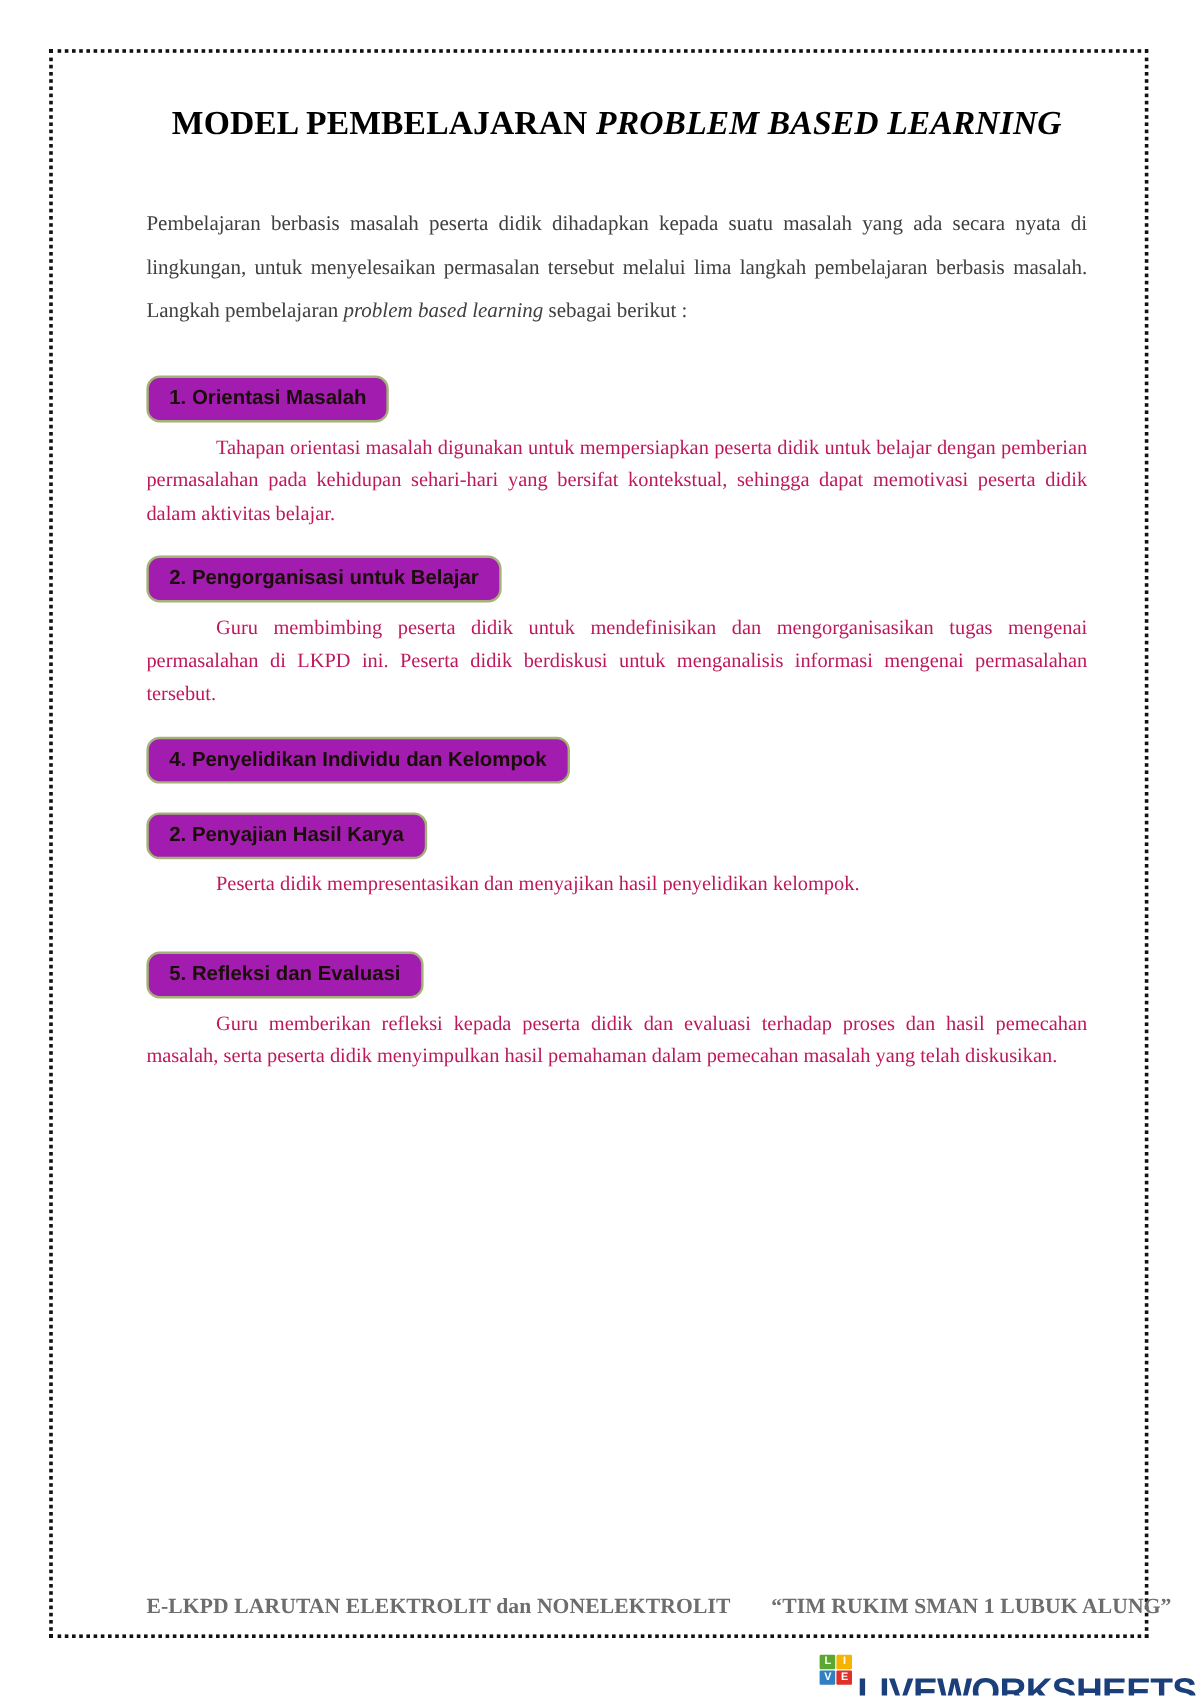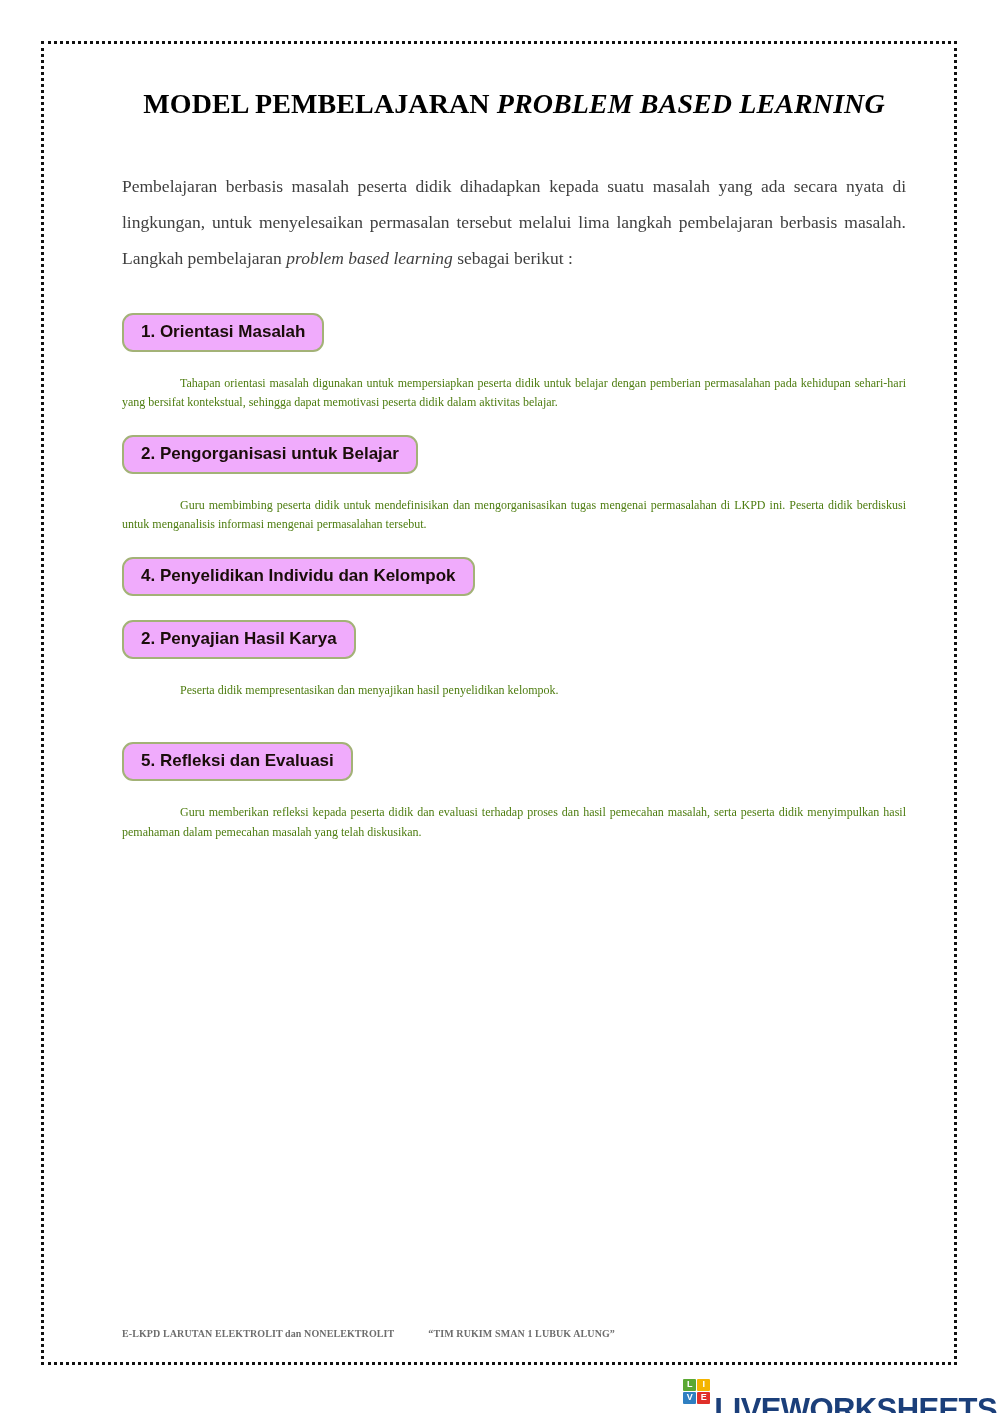--- a/index.html
+++ b/index.html
@@ -56,59 +56,59 @@
     color: #404040;
     text-align: justify;
   }
   #intro .ital { font-style: italic; }
 
   
   .step { margin-top: 18px; }
 
   .step-badge {
     display: inline-block;
-    background: #f0abfc;
+    background: #a21caf;
     border: 2px solid #A3B277;
     border-radius: 11px;
     padding: 7px 17px 8px 17px;
     font-family: "Liberation Sans", "DejaVu Sans", sans-serif;
     font-weight: bold;
     font-size: 17px;
     color: #1a0d0a;
     line-height: 1.18;
     white-space: nowrap;
     box-sizing: border-box;
   }
 
   .step-body {
-    margin-top: 22px;
-    font-size: 12px;
+    margin-top: 7px;
+    font-size: 17px;
     line-height: 1.62;
-    color: #4d7c0f;
+    color: #be185d;
     text-align: justify;
     text-indent: 58px;
   }
   .step-body.loose { line-height: 1.72; }
 
   
   #step-1 { margin-top: 36px; }
   #step-2 { margin-top: 22px; }
   #step-3 { margin-top: 22px; }
   #step-4 { margin-top: 24px; }
   #step-5 { margin-top: 42px; }
 
   
   #footer {
     position: absolute;
     left: 122px;
     top: 1328px;
     width: 790px;
     font-family: "Liberation Serif", "DejaVu Serif", serif;
     font-weight: bold;
-    font-size: 10px;
+    font-size: 18px;
     color: #6d6d6d;
     letter-spacing: 0.1px;
     white-space: nowrap;
   }
   #footer .gap { display: inline-block; width: 34px; }
 
   
   #lw-logo {
     position: absolute;
     right: 2px;

